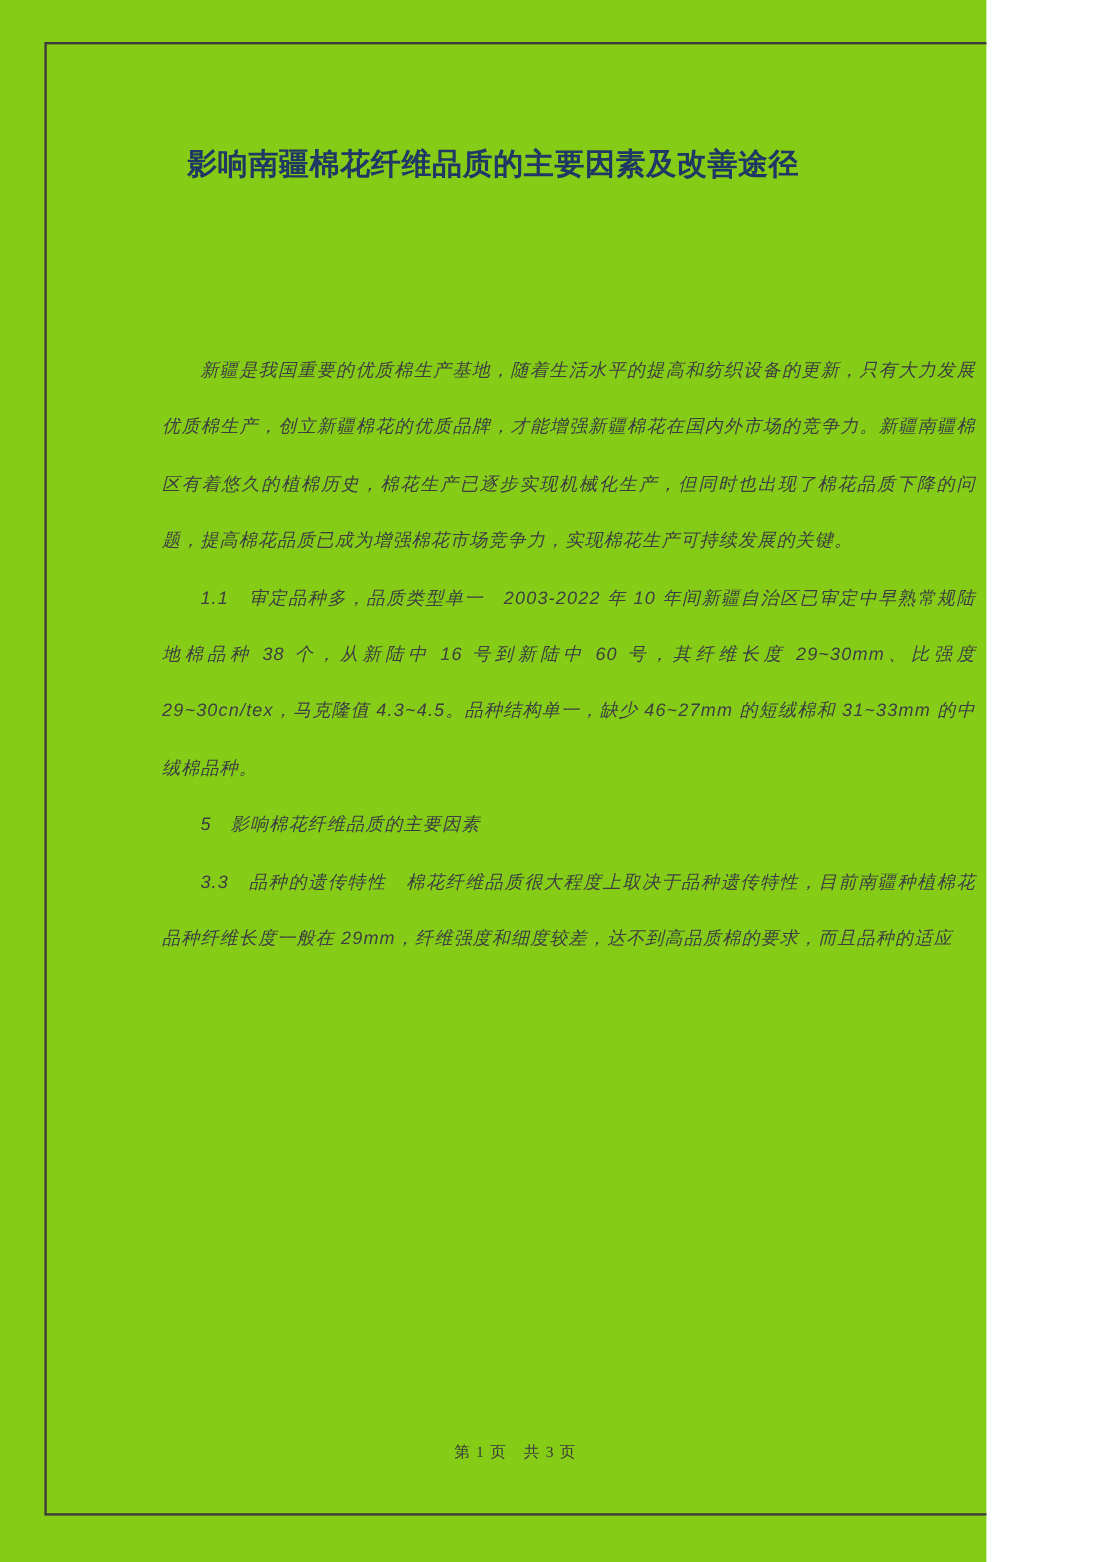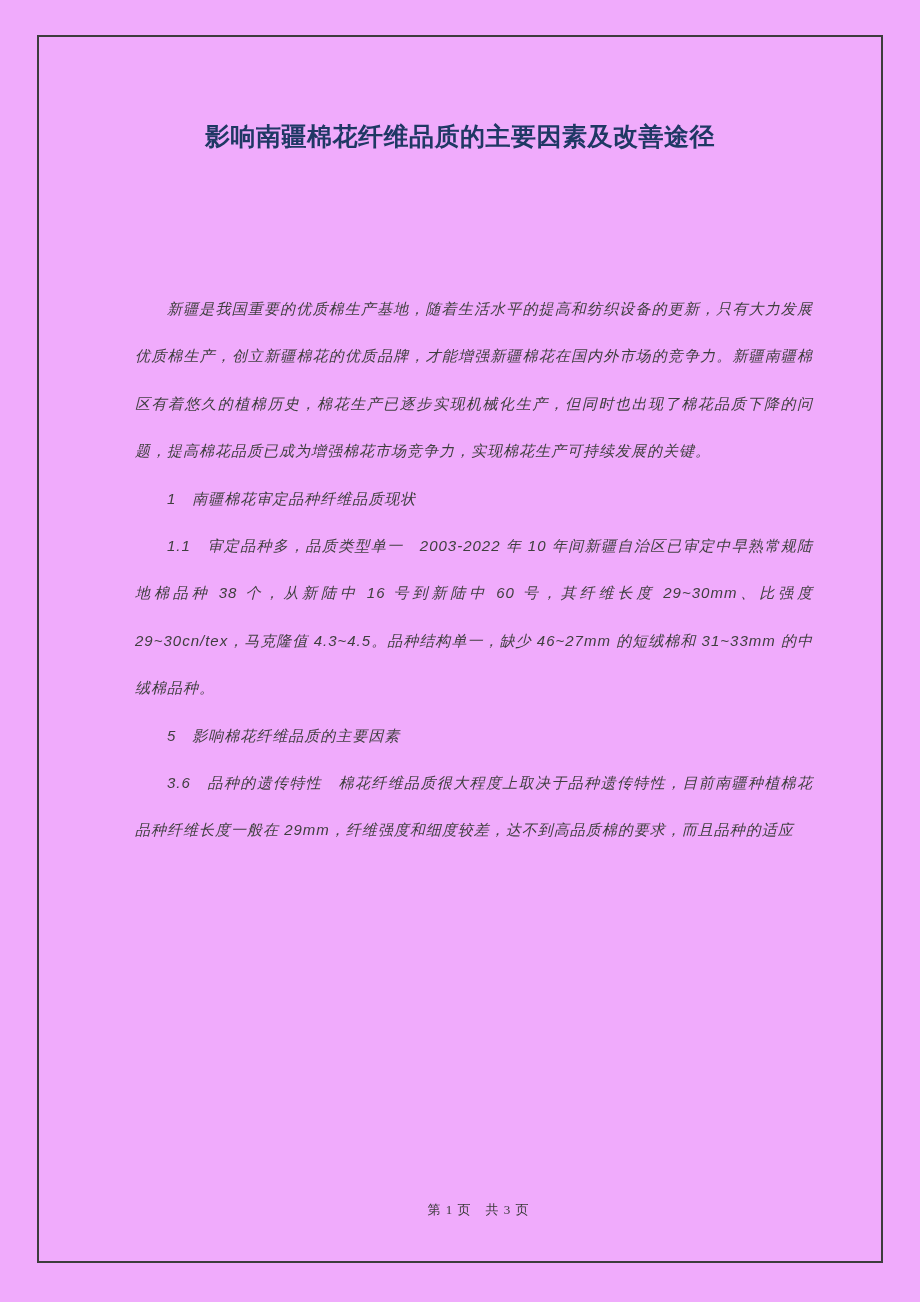--- a/index.html
+++ b/index.html
@@ -2,23 +2,23 @@
 <html style="--color-title: #1f3864; --color-text: #3f3f3f; --color-border: #3d3d3d; --color-footer: #3a3a3a;"><head>
 <meta charset="utf-8">
 <style>
   html, body {
     margin: 0;
     padding: 0;
     background: #ffffff;
   }
   .page {
     position: relative;
-    width: 920px;
+    width: 822px;
     height: 1302px;
-    background: #f0abfc;
+    background: #84cc16;
     overflow: hidden;
     font-family: "Liberation Sans", "DejaVu Sans", sans-serif;
   }
   .frame {
     position: absolute;
     left: 37px;
     top: 35px;
     width: 842px;
     height: 1224px;
     border: 2px solid var(--color-border, #3d3d3d);
@@ -69,21 +69,20 @@
 <body>
 
 <div class="page">
 
   <div class="frame"></div>
 
   <h1 class="title">影响南疆棉花纤维品质的主要因素及改善途径</h1>
 
   <div class="body-text">
     <p>新疆是我国重要的优质棉生产基地，随着生活水平的提高和纺织设备的更新，只有大力发展优质棉生产，创立新疆棉花的优质品牌，才能增强新疆棉花在国内外市场的竞争力。新疆南疆棉区有着悠久的植棉历史，棉花生产已逐步实现机械化生产，但同时也出现了棉花品质下降的问题，提高棉花品质已成为增强棉花市场竞争力，实现棉花生产可持续发展的关键。</p>
-    <p>1　南疆棉花审定品种纤维品质现状</p>
     <p>1.1　审定品种多，品质类型单一　2003-2022 年 10 年间新疆自治区已审定中早熟常规陆地棉品种 38 个，从新陆中 16 号到新陆中 60 号，其纤维长度 29~30mm、比强度 29~30cn/tex，马克隆值 4.3~4.5。品种结构单一，缺少 46~27mm 的短绒棉和 31~33mm 的中绒棉品种。</p>
     <p>5　影响棉花纤维品质的主要因素</p>
-    <p>3.6　品种的遗传特性　棉花纤维品质很大程度上取决于品种遗传特性，目前南疆种植棉花品种纤维长度一般在 29mm，纤维强度和细度较差，达不到高品质棉的要求，而且品种的适应</p>
+    <p>3.3　品种的遗传特性　棉花纤维品质很大程度上取决于品种遗传特性，目前南疆种植棉花品种纤维长度一般在 29mm，纤维强度和细度较差，达不到高品质棉的要求，而且品种的适应</p>
   </div>
 
   <div class="footer">第 1 页　共 3 页</div>
 
 </div>
 
 </body></html>

